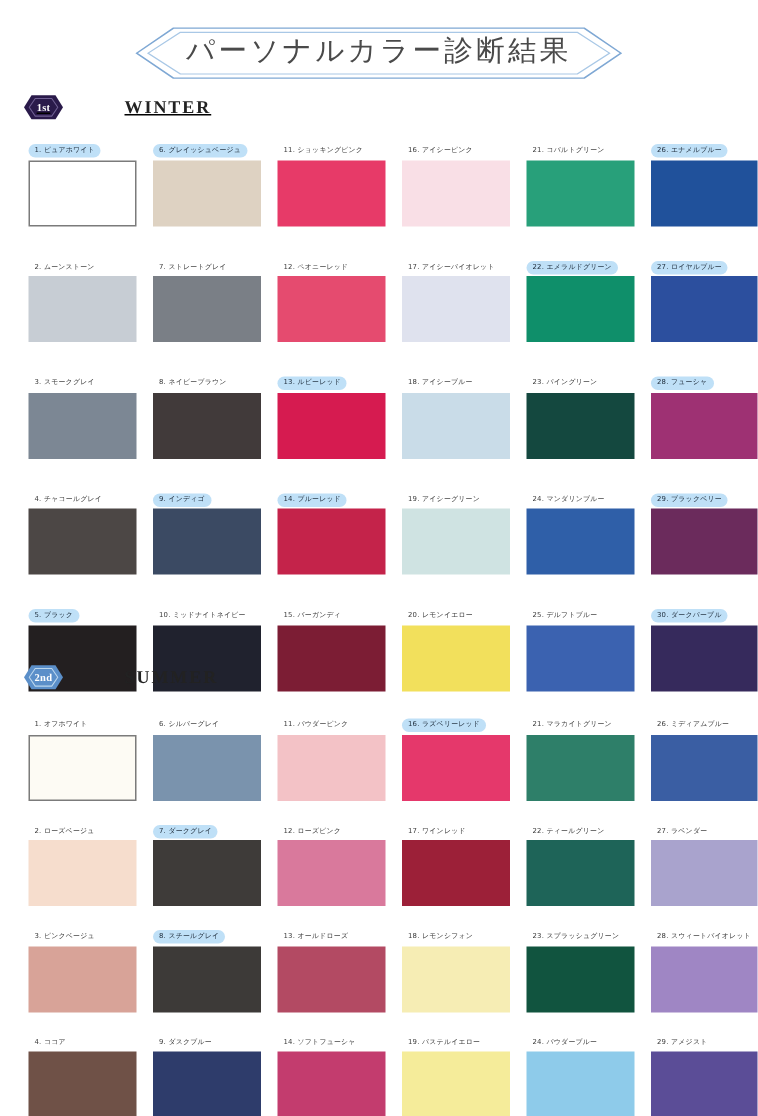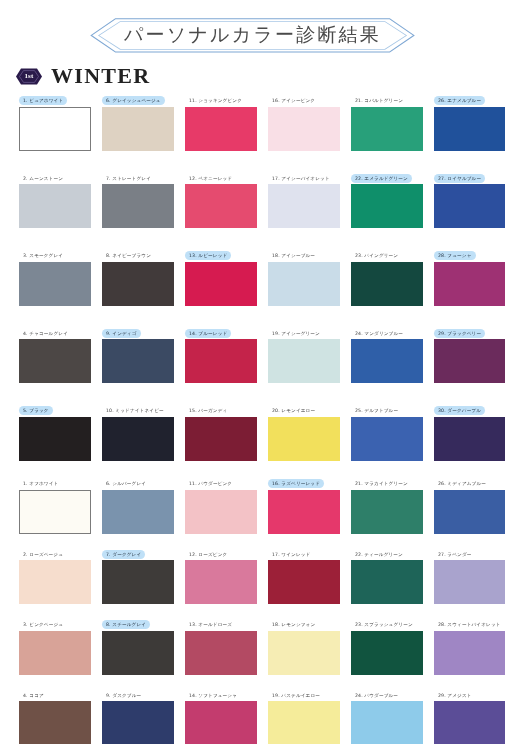--- a/index.html
+++ b/index.html
@@ -60,24 +60,25 @@
   .rank-badge span {
     position: relative;
     color: #ffffff;
     font-size: 7px;
     font-family: "Liberation Serif", "DejaVu Serif", serif;
     letter-spacing: 0.2px;
     font-weight: bold;
   }
   .season-name {
     font-family: "Liberation Serif", "DejaVu Serif", serif;
-    font-size: 22px;
+    font-size: 12px;
     letter-spacing: 1.3px;
     color: #222222;
     font-weight: bold;
+    margin-left: 32px;
   }
 
   
   .palette {
     position: absolute;
     display: grid;
     grid-template-columns: repeat(6, 72px);
     column-gap: 11px;
   }
   .swatch-cell {
@@ -118,21 +119,21 @@
   <div class="title-wrap">
     <div class="title-frame">
       <svg class="hexline" viewBox="0 0 280 44" preserveAspectRatio="none" width="280" height="44">
         <polygon points="22,1 258,1 279,22 258,43 22,43 1,22" fill="none" stroke="#7fa8d4" stroke-width="1.1"></polygon>
         <polygon points="26,4.5 254,4.5 272.5,22 254,39.5 26,39.5 7.5,22" fill="none" stroke="#a9c8e6" stroke-width="0.9"></polygon>
       </svg>
       <div class="title-text">パーソナルカラー診断結果</div>
     </div>
   </div>
 
-  <div class="season-head" style="left:16px; top:63px;">
+  <div class="season-head" style="left:16px; top:63px;text-decoration:underline;">
     <div class="rank-badge">
       <svg width="26" height="17" viewBox="0 0 26 17">
         <polygon points="0,8.5 5,0.5 21,0.5 26,8.5 21,16.5 5,16.5" fill="#2a1a4a"></polygon>
         <polygon points="3.5,8.5 7.5,2.6 18.5,2.6 22.5,8.5 18.5,14.4 7.5,14.4" fill="none" stroke="#6f5f92" stroke-width="0.7"></polygon>
       </svg>
       <span>1st</span>
     </div>
     <div class="season-name">WINTER</div>
   </div>
 
@@ -252,20 +253,30 @@
       <div class="swatch-cell">
         <div><span class="swatch-label">25. デルフトブルー</span></div>
         <div class="swatch-box" style="background: rgb(59, 98, 176);"></div>
       </div>
       <div class="swatch-cell">
         <div><span class="swatch-label best">30. ダークパープル</span></div>
         <div class="swatch-box" style="background: rgb(54, 42, 92);"></div>
       </div>
     </div>
 
+  <div class="season-head" style="left:16px; top:443px;">
+    <div class="rank-badge">
+      <svg width="26" height="17" viewBox="0 0 26 17">
+        <polygon points="0,8.5 5,0.5 21,0.5 26,8.5 21,16.5 5,16.5" fill="#5b8fc9"></polygon>
+        <polygon points="3.5,8.5 7.5,2.6 18.5,2.6 22.5,8.5 18.5,14.4 7.5,14.4" fill="none" stroke="#bcd7ee" stroke-width="0.7"></polygon>
+      </svg>
+      <span>2nd</span>
+    </div>
+    <div class="season-name">SUMMER</div>
+  </div>
 
   <div class="palette" id="palette-summer" style="left:19px; top:471px; row-gap:8px;">
       <div class="swatch-cell">
         <div><span class="swatch-label">1. オフホワイト</span></div>
         <div class="swatch-box outlined" style="background: rgb(253, 251, 244);"></div>
       </div>
       <div class="swatch-cell">
         <div><span class="swatch-label">6. シルバーグレイ</span></div>
         <div class="swatch-box" style="background: rgb(122, 147, 173);"></div>
       </div>

